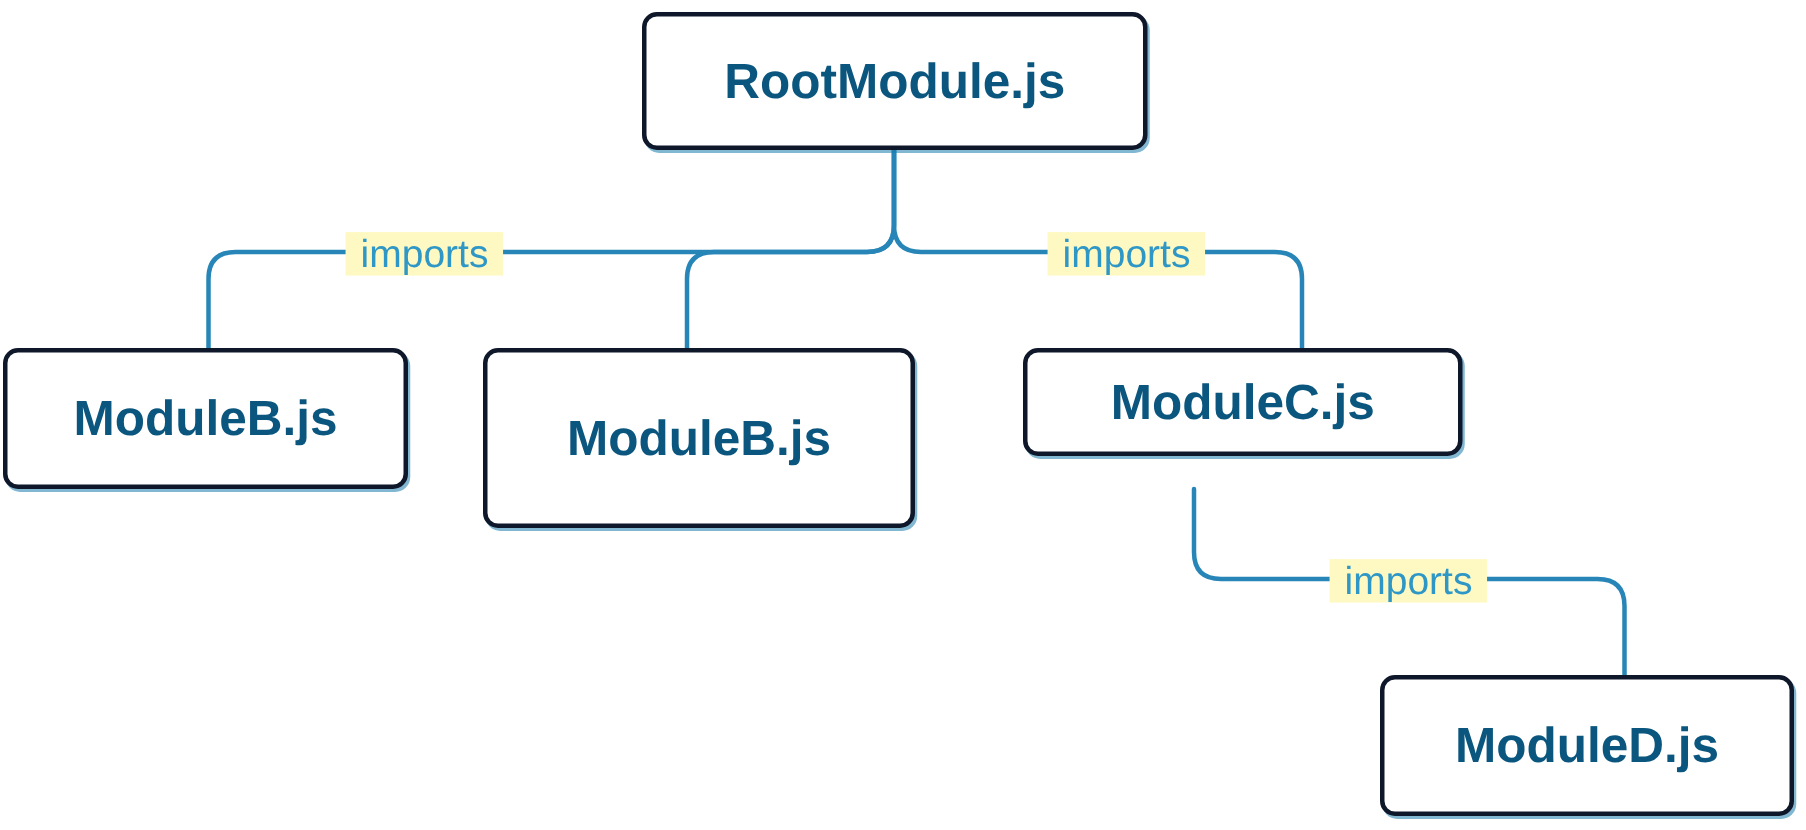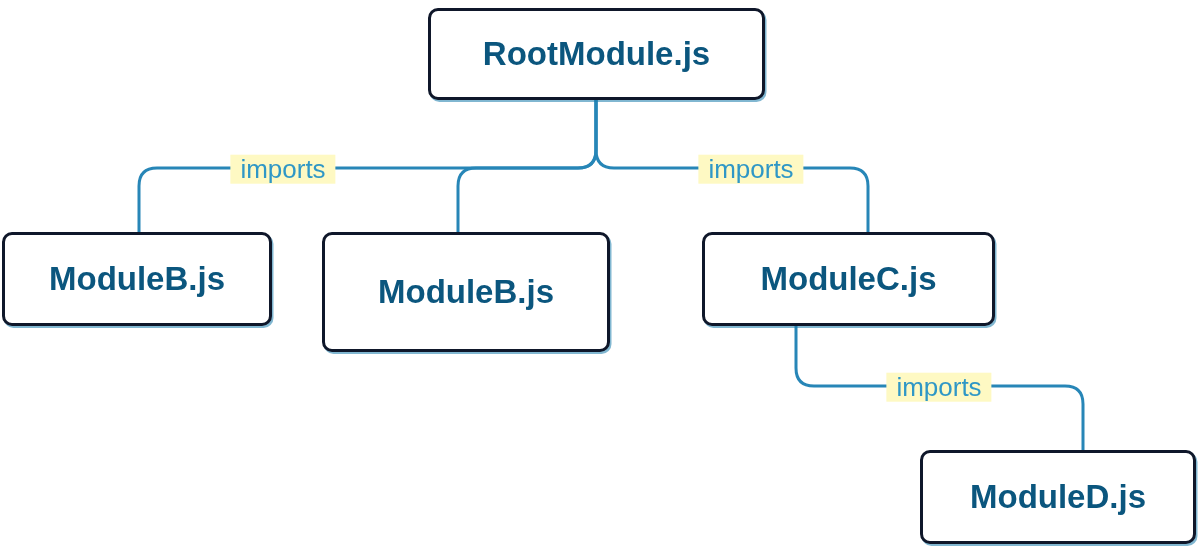--- a/index.html
+++ b/index.html
@@ -42,21 +42,21 @@
   }
   .node .node-label {
     color: #0b567e;
     font-size: 33px;
     font-weight: bold;
     white-space: nowrap;
   }
   .node-root    { left: 428px; top: 8px;   width: 337px; height: 92px; }
   .node-moduleA { left: 2px;   top: 232px; width: 270px; height: 94px; }
   .node-moduleB { left: 322px; top: 232px; width: 288px; height: 120px; }
-  .node-moduleC { left: 682px; top: 232px; width: 293px; height: 94px; margin-left: 20px; }
+  .node-moduleC { left: 682px; top: 232px; width: 293px; height: 72px; }
   .node-moduleD { left: 920px; top: 450px; width: 276px; height: 94px; text-align: right; }
   .edge-label {
     position: absolute;
     transform: translate(-50%, -50%);
     background: #fef9c3;
     color: #2f97c6;
     font-size: 26px;
     font-weight: normal;
     padding: 0 10px;
     white-space: nowrap;

